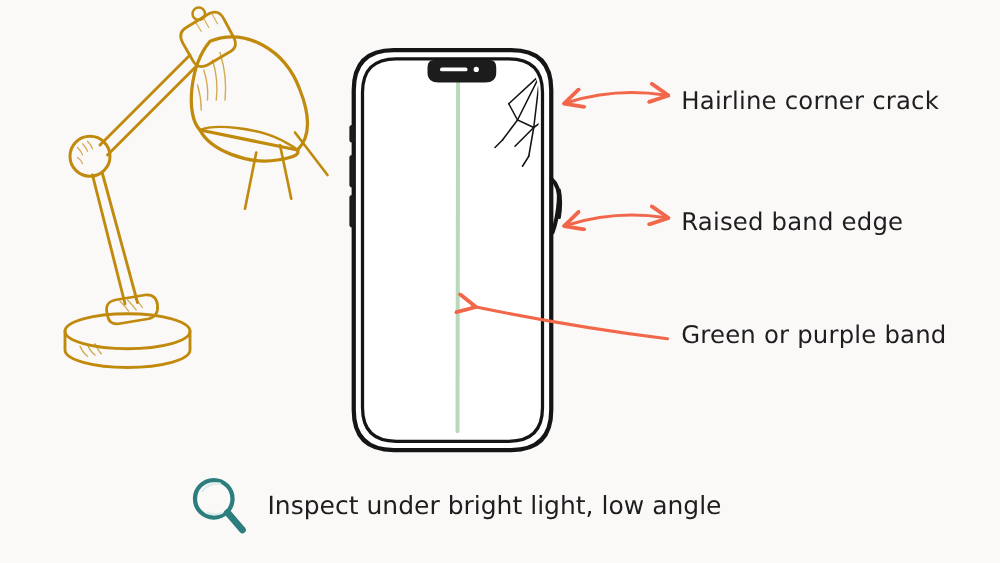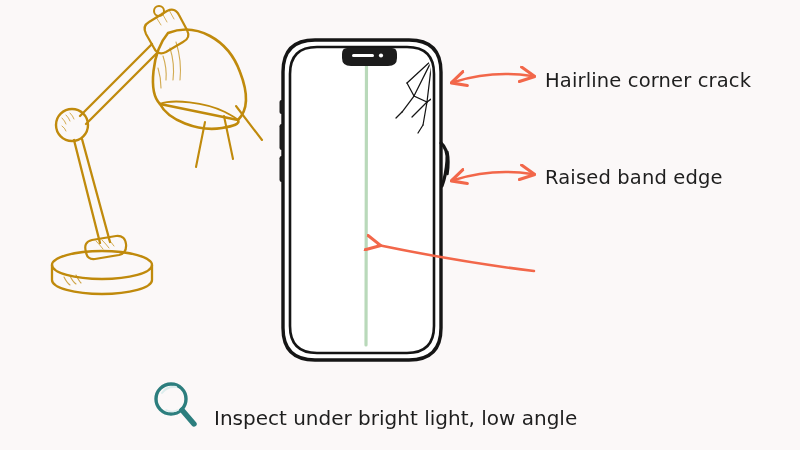--- a/index.html
+++ b/index.html
@@ -38,21 +38,21 @@
   }
   #label-crack { left: 545px; top: 71px; }
   #label-edge  { left: 545px; top: 168px; }
   #label-band  { left: 545px; top: 258px; }
 
   #caption-row {
     position: absolute;
     left: 152px;
     top: 380px;
     display: flex;
-    align-items: flex-end;
+    align-items: center;
     gap: 16px;
   }
   #caption-text {
     font-family: "DejaVu Sans", sans-serif;
     font-size: 20px;
     color: #1E1E1E;
     white-space: nowrap;
     line-height: 1;
   }
   #magnifier-icon {
@@ -186,20 +186,21 @@
       <path d="M454 82 Q492 70 532 76" marker-start="url(#arrowLeft)" marker-end="url(#arrowRight)"></path>
       <path d="M454 180 Q492 168 532 174" marker-start="url(#arrowLeft)" marker-end="url(#arrowRight)"></path>
       <path d="M534 271 Q460 262 378 245" marker-end="url(#arrowLeft)"></path>
     </g>
   </svg>
 
   <div class="anno-label" id="label-crack">Hairline corner crack</div>
 
   <div class="anno-label" id="label-edge">Raised band edge</div>
 
+  <div class="anno-label" id="label-band">Green or purple band</div>
 
   <div id="caption-row">
     <svg id="magnifier-icon" viewBox="0 0 46 48" xmlns="http://www.w3.org/2000/svg">
       <circle cx="19" cy="19" r="15" fill="none" stroke="#2C7E7E" stroke-width="3.4"></circle>
       <path d="M10 13 q5 -7 14 -6" fill="none" stroke="#DCEDED" stroke-width="2" stroke-linecap="round"></path>
       <path d="M14 30 q6 3 12 0" fill="none" stroke="#DCEDED" stroke-width="1.6" stroke-linecap="round"></path>
       <path d="M30 30 L42 44" fill="none" stroke="#2C7E7E" stroke-width="5.4" stroke-linecap="round"></path>
     </svg>
     <div id="caption-text">Inspect under bright light, low angle</div>
   </div>

